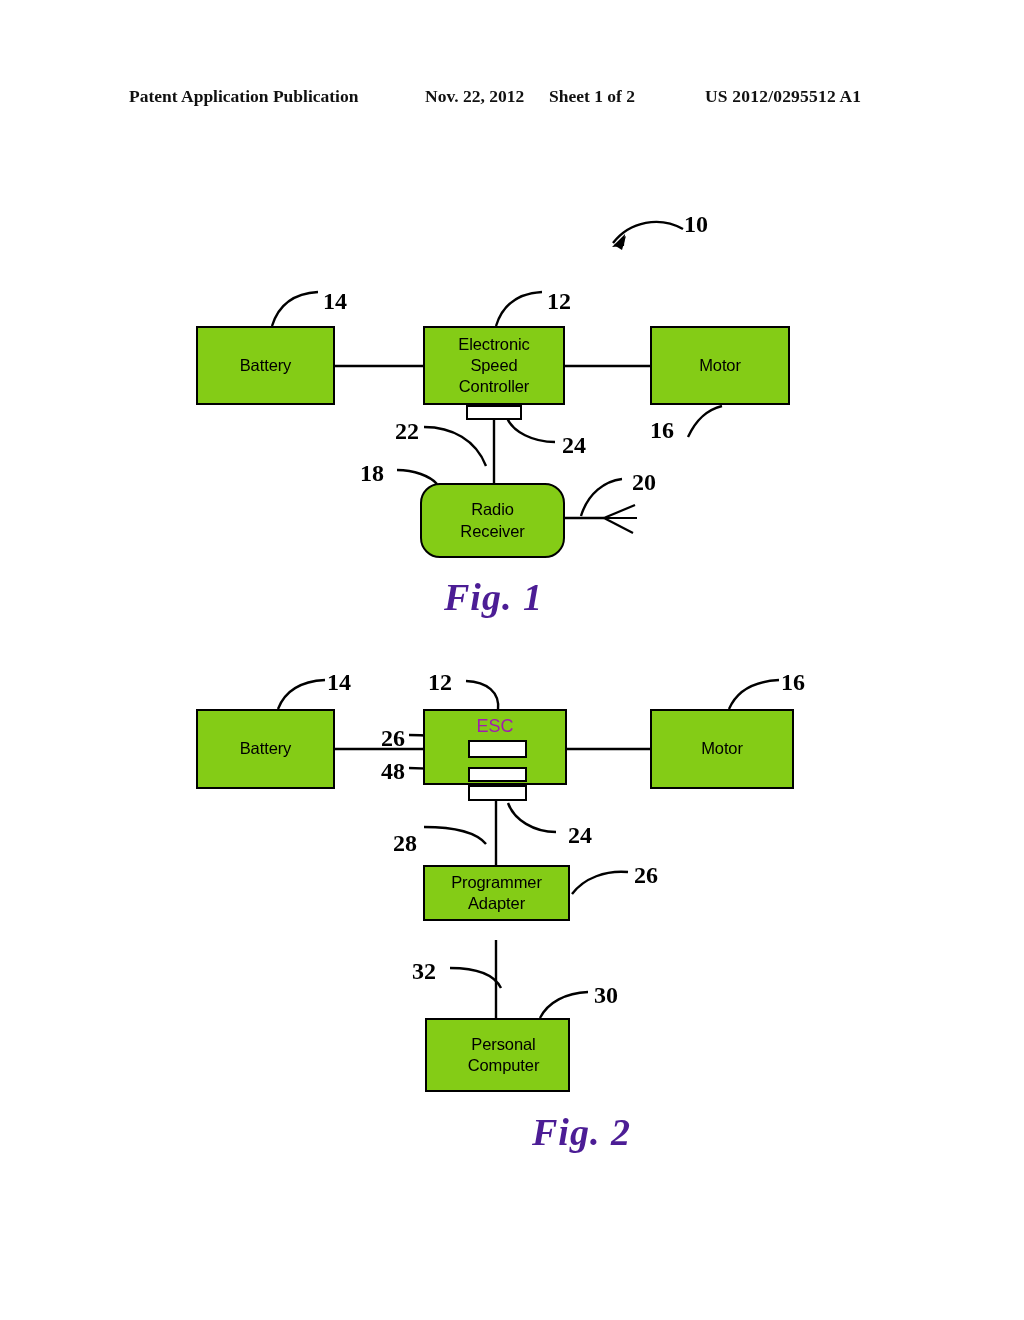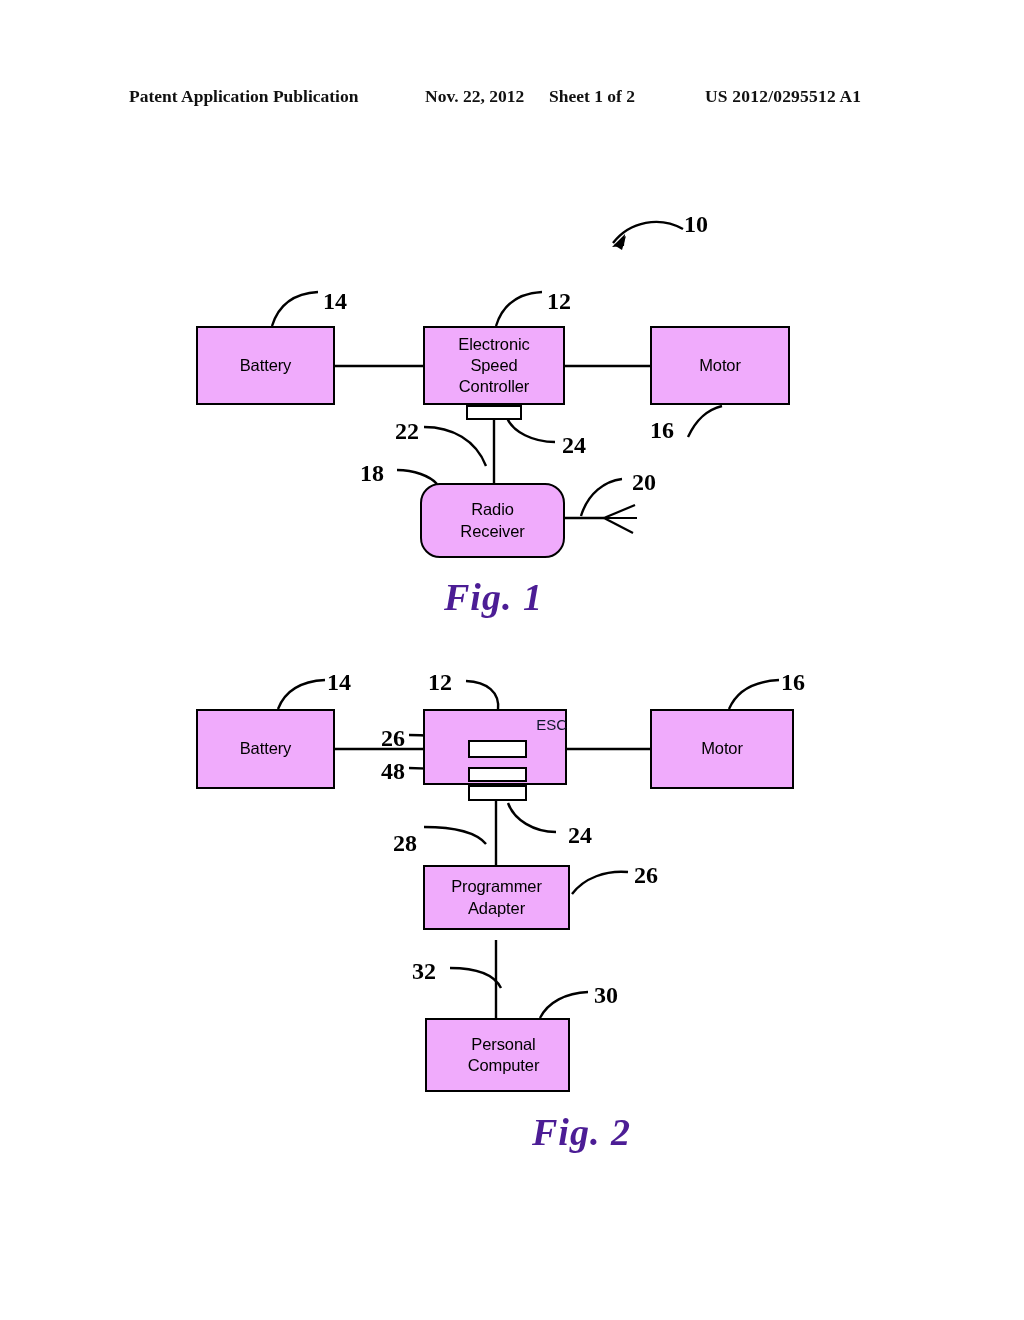--- a/index.html
+++ b/index.html
@@ -46,21 +46,21 @@
     left: 0;
     top: 0;
     overflow: visible;
   }
 
   
   .blk {
     position: absolute;
     box-sizing: border-box;
     border: 2px solid #000000;
-    background: #f0abfc;
+    background: #84cc16;
     display: flex;
     align-items: center;
     justify-content: center;
     text-align: center;
     font-family: "Liberation Sans", sans-serif;
     font-size: 16.5px;
     line-height: 1.28;
     color: #000000;
     letter-spacing: -0.1px;
   }
@@ -69,23 +69,23 @@
   
   .subblk {
     position: absolute;
     box-sizing: border-box;
     border: 2px solid #000000;
     background: #ffffff;
   }
   .esc-title {
     position: absolute;
     font-family: "Liberation Sans", sans-serif;
-    font-size: 15px;
-    color: #0f172a;
-    text-align: right;
+    font-size: 18px;
+    color: #a21caf;
+    text-align: center;
   }
 
   
   .conn {
     position: absolute;
     box-sizing: border-box;
     border: 2px solid #000000;
     background: #ffffff;
   }
 
@@ -234,21 +234,21 @@
     <div class="blk" style="left:423px;top:69px;width:144px;height:76px;"></div>
     <span class="esc-title" style="left:423px;top:76px;width:144px;">ESC</span>
     <div class="subblk" style="left:468px;top:100px;width:59px;height:18px;"></div>
     <div class="subblk" style="left:468px;top:127px;width:59px;height:15px;"></div>
     <div class="conn" style="left:468px;top:145px;width:59px;height:16px;"></div>
 
     <div class="blk" style="left:650px;top:69px;width:144px;height:80px;">
       <span class="lbl">Motor</span>
     </div>
 
-    <div class="blk" style="left:423px;top:225px;width:147px;height:65px;flex-direction:column;justify-content:center;">
+    <div class="blk" style="left:423px;top:225px;width:147px;height:56px;flex-direction:column;justify-content:center;">
       <span class="lbl">Programmer</span>
       <span class="lbl">Adapter</span>
     </div>
 
     <div class="blk" style="left:425px;top:378px;width:145px;height:74px;flex-direction:column;padding-left:12px;">
       <span class="lbl">Personal</span>
       <span class="lbl">Computer</span>
     </div>
 
     <span class="ref" style="left:327px;top:29px;">14</span>

